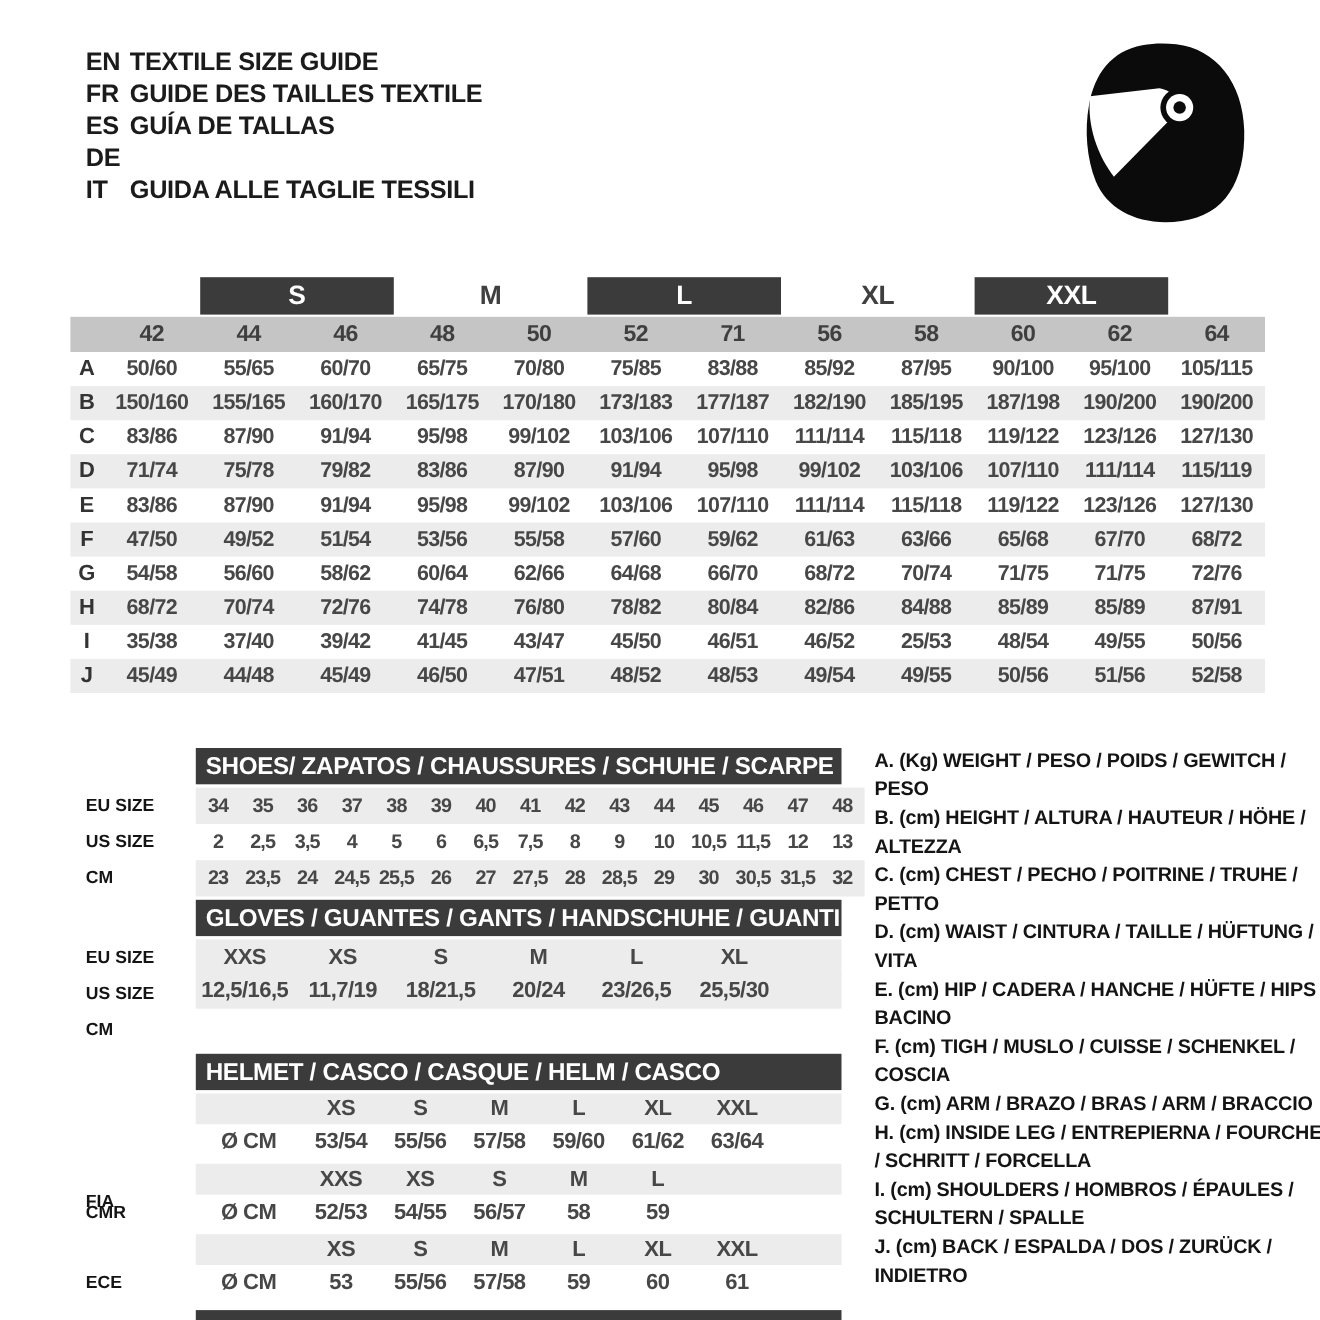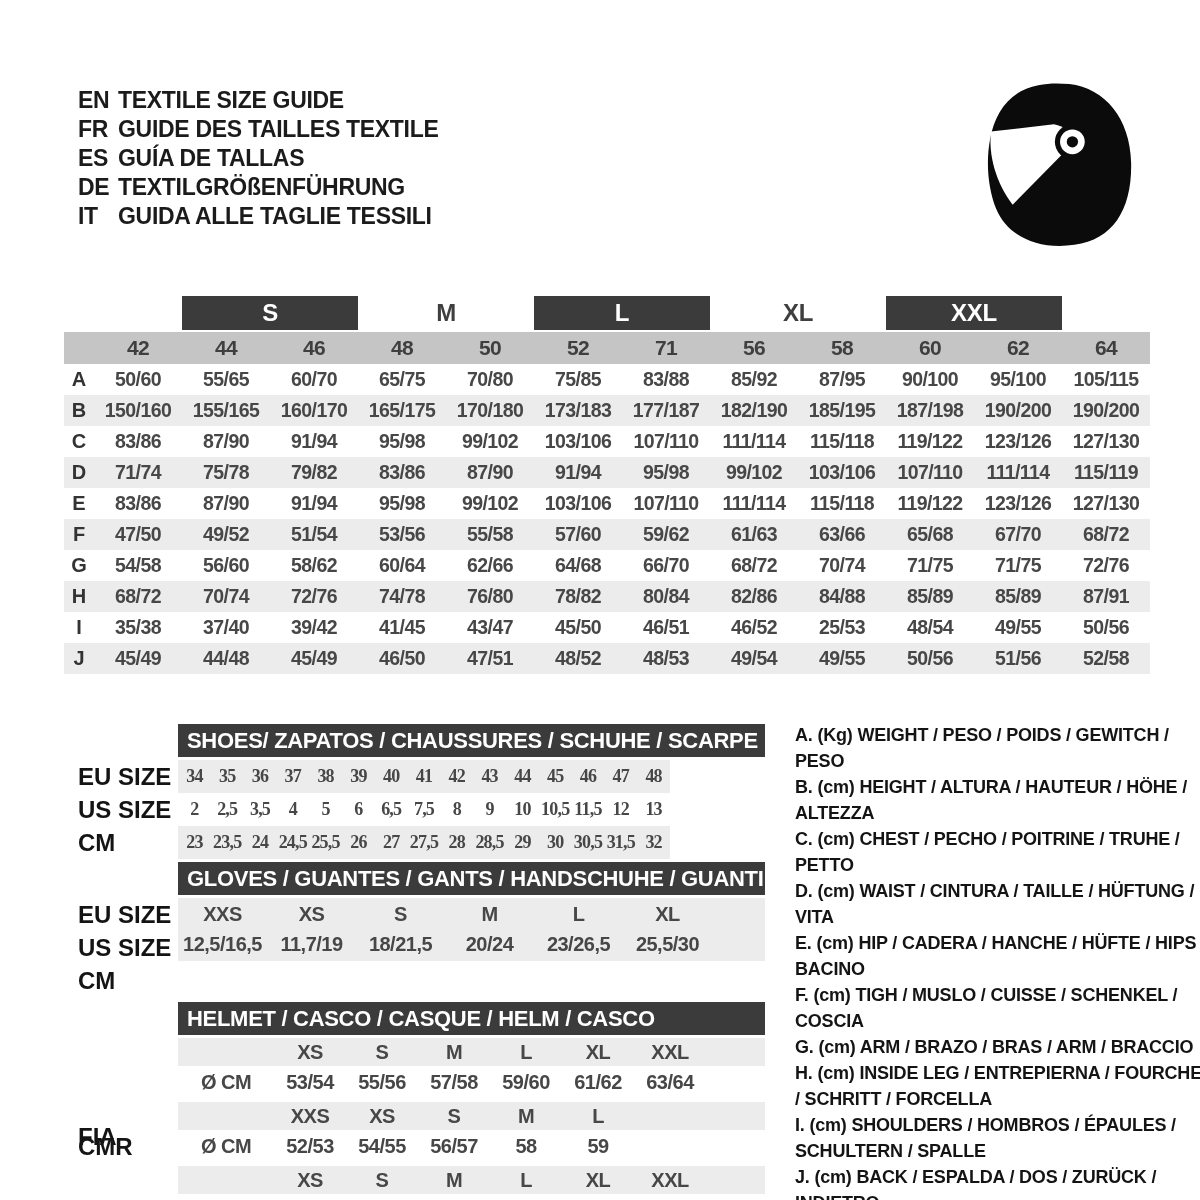--- a/index.html
+++ b/index.html
@@ -1,18 +1,18 @@
 <!DOCTYPE html>
 <html><head>
 <meta charset="utf-8">
 <style>
   html,body{margin:0;padding:0;background:#fff;}
   body{width:1200px;height:1200px;position:relative;overflow:hidden;
        font-family:"Liberation Sans",sans-serif;font-weight:bold;color:#3f3f3f;}
-  .page{position:absolute;inset:0;margin-top:44px;}
+  .page{position:absolute;inset:0;}
 
   
   .langs{position:absolute;left:78px;top:42px;}
   .lang-row{display:flex;height:29px;align-items:center;font-size:23px;color:#1b1b1b;letter-spacing:-0.3px;}
   .lang-code{width:40px;}
   .lang-title{white-space:nowrap;}
 
   
   .helmet-icon{position:absolute;left:980px;top:36px;width:158px;height:170px;}
 
@@ -26,24 +26,24 @@
   .t-band .t-cell{font-size:21px;color:#3f3f3f;}
   .t-row{height:31px;}
   .t-row.alt{background:#ececec;}
   .t-cell{display:flex;align-items:center;justify-content:center;font-size:19.5px;letter-spacing:-0.6px;color:#474747;}
   .t-letter{display:flex;align-items:center;justify-content:center;font-size:20px;color:#333;}
 
   
   .sec-bar{position:absolute;left:178px;width:587px;height:33px;background:#3b3b3b;color:#fff;
            font-size:22px;letter-spacing:-0.3px;display:flex;align-items:center;padding-left:9px;box-sizing:border-box;white-space:nowrap;}
 
-  .side-label{position:absolute;left:78px;height:33px;line-height:33px;font-size:24px;color:#141414;white-space:nowrap;}
+  .side-label{position:absolute;left:78px;height:33px;line-height:33px;font-size:16px;color:#141414;white-space:nowrap;}
   .row-gray{background:#ececec;}
 
-  .grid15{position:absolute;left:178px;width:492px;height:33px;display:grid;grid-template-columns:repeat(15,1fr);align-items:center;font-family:Liberation Serif, serif;}
+  .grid15{position:absolute;left:178px;width:608px;height:33px;display:grid;grid-template-columns:repeat(15,1fr);align-items:center;}
   .grid15 div{text-align:center;font-size:18px;letter-spacing:-0.8px;color:#474747;}
   .grid6{position:absolute;left:178px;width:587px;height:33px;display:grid;grid-template-columns:repeat(6,89px) 1fr;align-items:center;}
   .grid6 div{text-align:center;font-size:20px;letter-spacing:-0.5px;color:#474747;}
   .hgrid{position:absolute;left:178px;width:587px;display:grid;grid-template-columns:96px repeat(6,72px) 1fr;align-items:center;}
   .hgrid div{text-align:center;font-size:20px;letter-spacing:-0.5px;color:#474747;}
   .hband{height:28px;}
   .hrow{height:33px;}
 
   
   .legend{position:absolute;left:795px;top:678px;width:412px;font-size:18px;line-height:26px;color:#141414;letter-spacing:-0.2px;}
@@ -64,21 +64,20 @@
       <div class="lang-row">
         <div class="lang-code">FR</div>
         <div class="lang-title">GUIDE DES TAILLES TEXTILE</div>
       </div>
       <div class="lang-row">
         <div class="lang-code">ES</div>
         <div class="lang-title">GUÍA DE TALLAS</div>
       </div>
       <div class="lang-row">
         <div class="lang-code">DE</div>
-        <div class="lang-title">TEXTILGRÖßENFÜHRUNG</div>
       </div>
       <div class="lang-row">
         <div class="lang-code">IT</div>
         <div class="lang-title">GUIDA ALLE TAGLIE TESSILI</div>
       </div>
     </div>
 
   <div class="helmet-icon">
     <svg viewBox="0 0 150 165" width="158" height="170">
       <path fill="#0b0b0b" d="M85 4 C120 8 144 38 145 80 C146 125 128 155 90 160 C55 165 25 152 14 125 C6 105 4 80 8 58 C13 30 28 10 55 5 C65 3 75 3 85 4 Z"></path>

